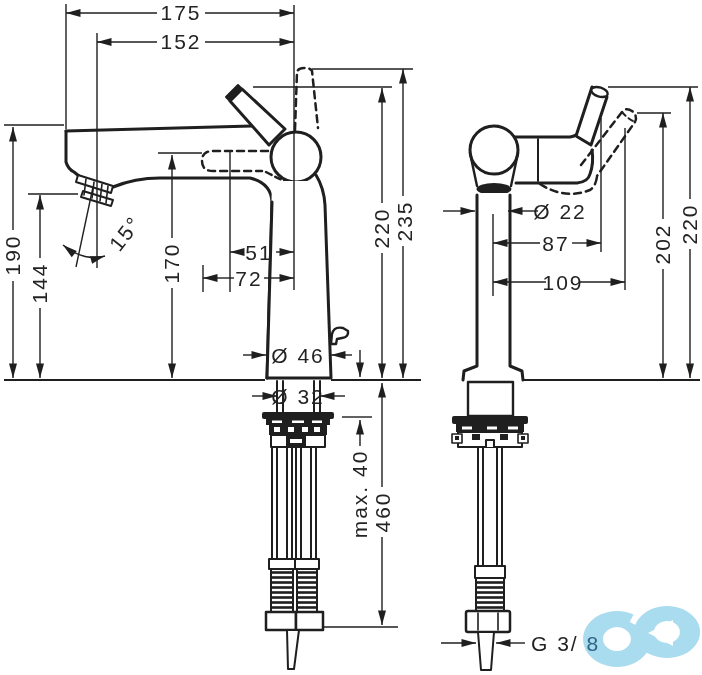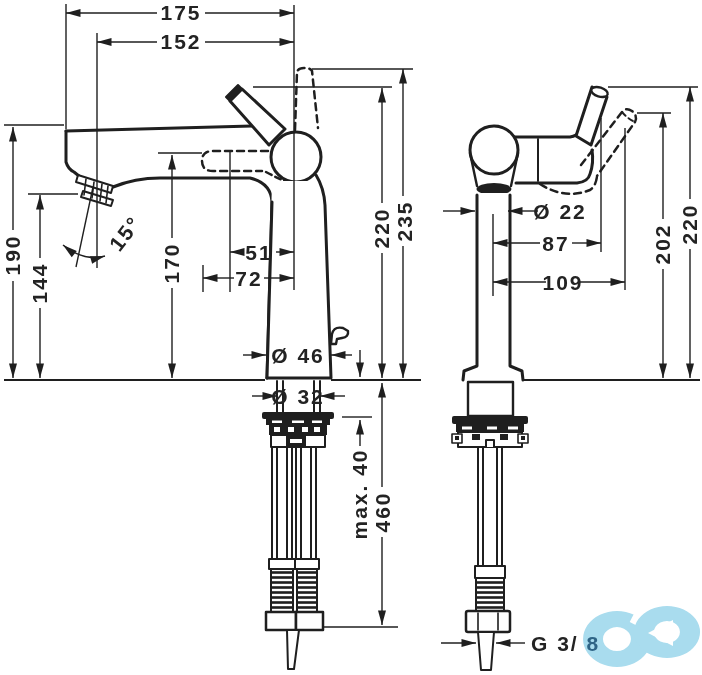--- a/index.html
+++ b/index.html
@@ -1,17 +1,17 @@
 <!DOCTYPE html>
 <html><head>
 <meta charset="utf-8">
 <style>
   html,body{margin:0;padding:0;background:#ffffff;}
   .stage{position:relative;width:702px;height:675px;background:#fff;overflow:hidden;
-         font-family:"Liberation Sans", sans-serif;font-weight:bold;}
+         font-family:"Liberation Sans", sans-serif;}
   svg{position:absolute;left:0;top:0;}
   text{font-family:"Liberation Sans", sans-serif;font-size:21px;fill:#232323;
        letter-spacing:2px;}
   .rot{letter-spacing:2px;}
 </style>
 </head>
 <body>
 
 <div class="stage">
 <svg width="702" height="675" viewBox="0 0 702 675">

